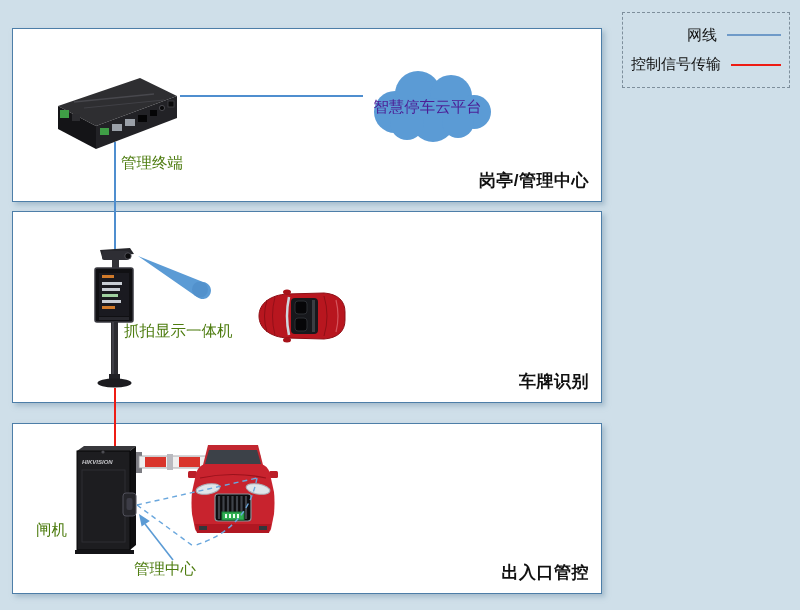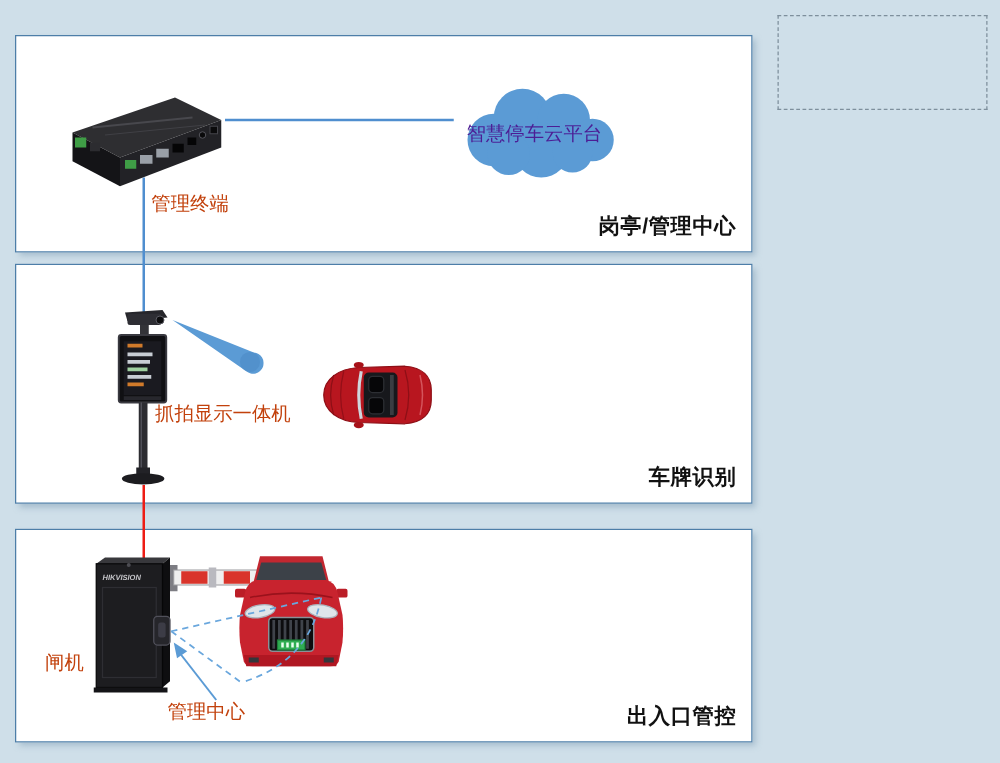--- a/index.html
+++ b/index.html
@@ -54,33 +54,41 @@
     text-align:center;font-size:15.5px;color:#4c1d95;white-space:nowrap;
   }
   .dev-camera{left:86px;top:246px;width:64px;height:146px;}
   .dev-cone{left:137px;top:254px;width:74px;height:50px;}
   .dev-cartop{left:252px;top:285px;width:95px;height:62px;}
   .dev-gate{left:73px;top:443px;width:190px;height:116px;}
   .dev-carfront{left:186px;top:444px;width:94px;height:92px;}
   .dev-fan{left:125px;top:448px;width:145px;height:118px;}
   
   .node-label{
-    position:absolute;font-size:15.5px;color:#c2410c;white-space:nowrap;
+    position:absolute;font-size:15.5px;color:#4d7c0f;white-space:nowrap;
   }
   .lbl-terminal{left:121px;top:153px;}
   .lbl-camera{left:124px;top:321px;}
   .lbl-gate{left:36px;top:520px;}
   .lbl-radar{left:134px;top:559px;}
 </style>
 </head>
 <body>
 
 <div class="canvas">
 
   <div class="legend">
+    <div class="legend-row">
+      <span class="legend-label">网线</span>
+      <span class="legend-line blue"></span>
+    </div>
+    <div class="legend-row">
+      <span class="legend-label">控制信号传输</span>
+      <span class="legend-line red"></span>
+    </div>
   </div>
 
   <div class="section sec1">
     <span class="section-title">岗亭/管理中心</span>
   </div>
   <div class="section sec2">
     <span class="section-title">车牌识别</span>
   </div>
   <div class="section sec3">
     <span class="section-title">出入口管控</span>

